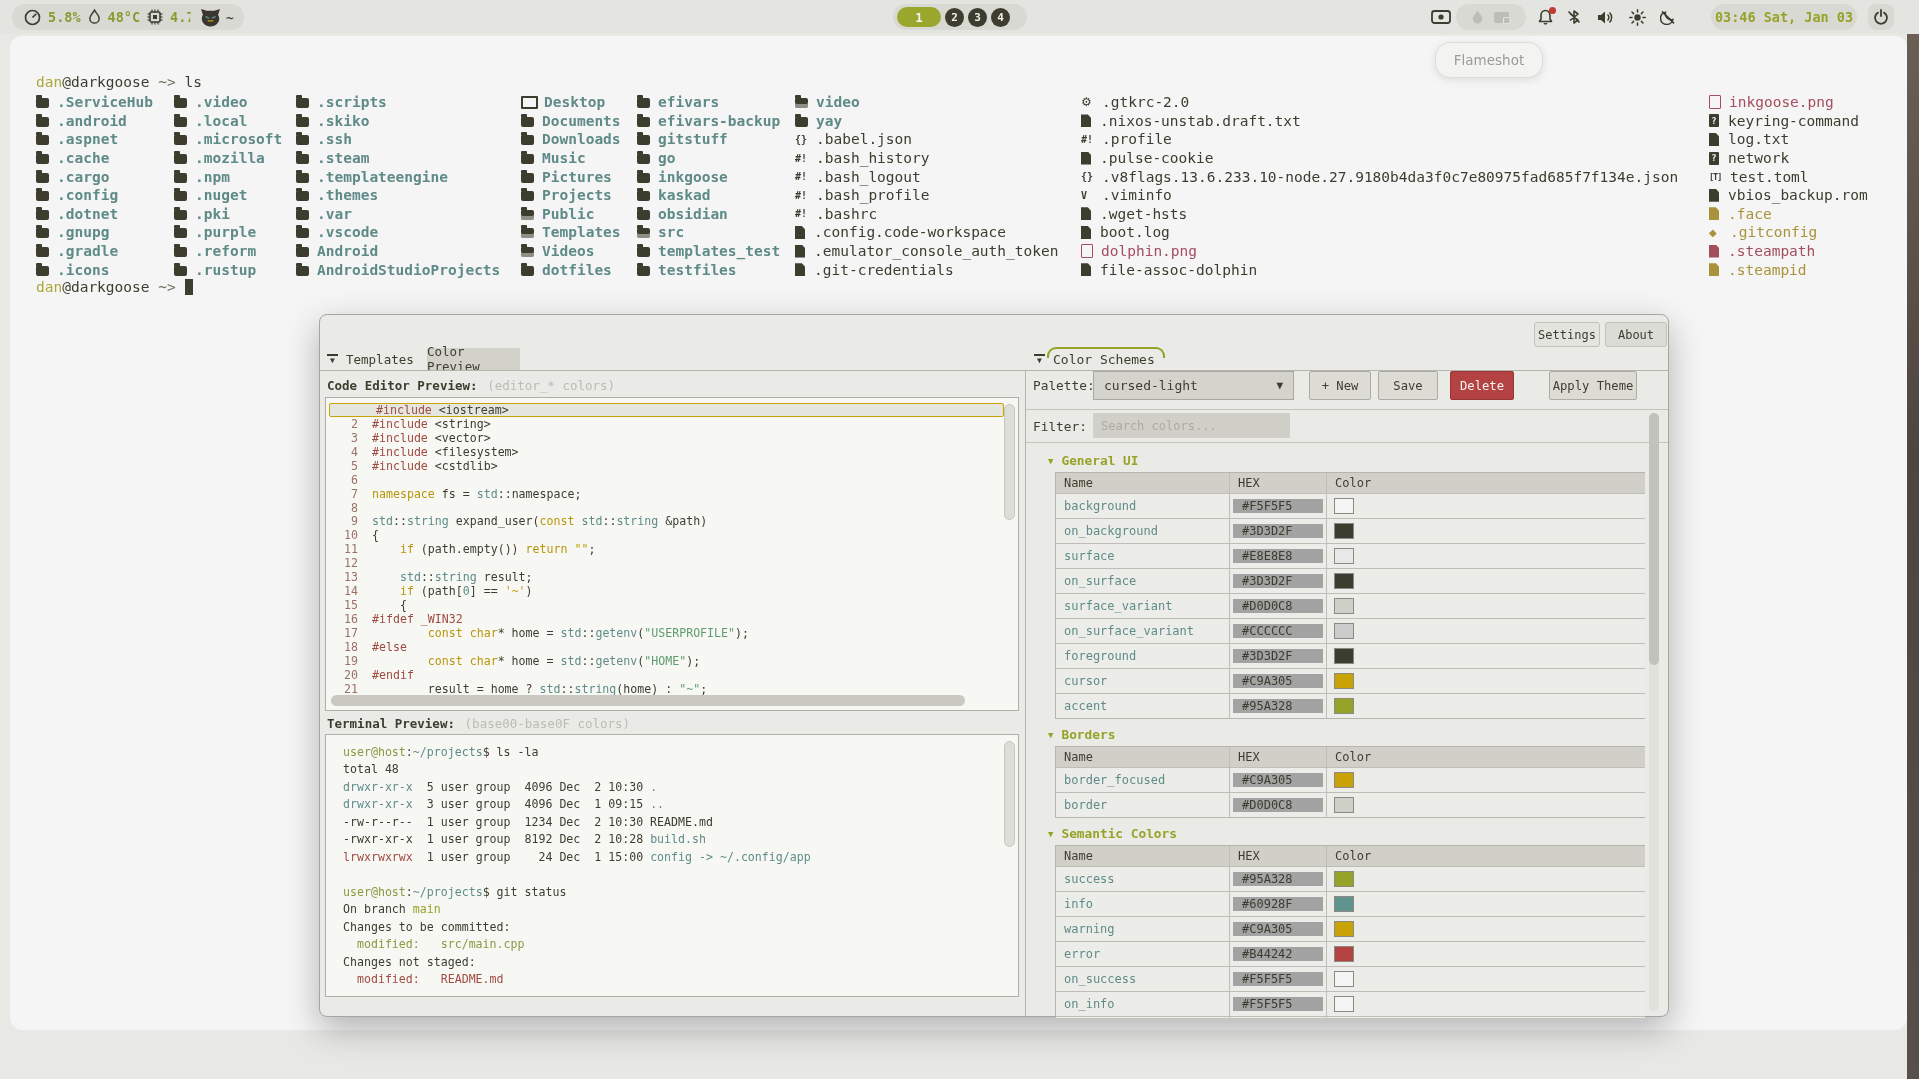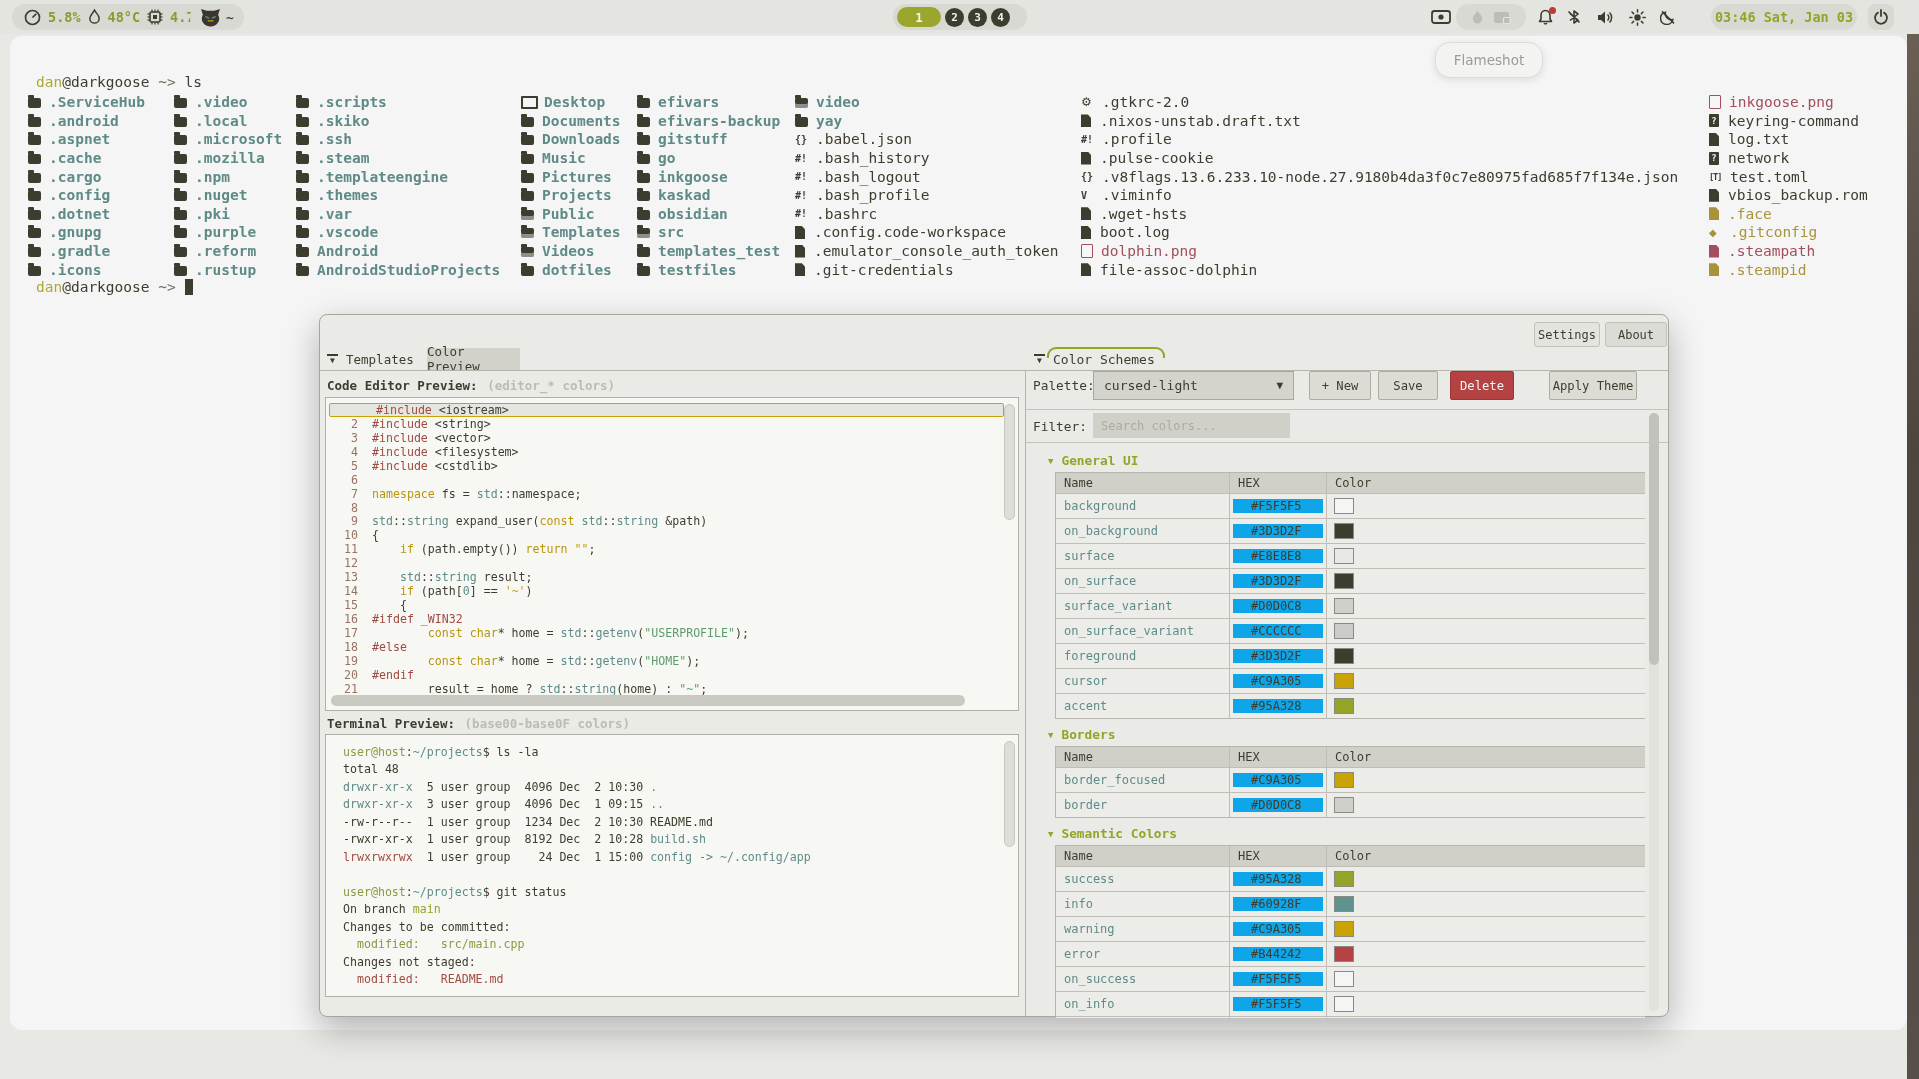--- a/index.html
+++ b/index.html
@@ -81,21 +81,21 @@
   #btn-about{background:#DCDCD6;}
   #tabrow-border{position:absolute;left:0;top:55px;width:100%;height:1px;background:#B4B4AC;}
   .collapse-icon{display:inline-block;width:11px;margin-right:8px;}
   .collapse-icon i{display:block;height:2px;background:#3D3D2F;margin-bottom:1px;}
   .collapse-icon b{display:block;color:#3D3D2F;font-size:8px;line-height:8px;text-align:center;}
   .tab-label{font-size:12.5px;color:#3D3D2F;}
   #tab-colorpreview{position:absolute;left:100px;top:0;width:93px;height:22px;background:#D2D2CA;
      display:flex;align-items:center;justify-content:center;}
   #left-tabrow{position:absolute;left:7px;top:33px;height:22px;display:flex;align-items:center;width:690px;}
   .sec-label{font-size:12.5px;font-weight:bold;color:#3D3D2F;}
-  .sec-hint{font-size:12.5px;color:#BCBCB4;font-weight:bold;}
+  .sec-hint{font-size:12.5px;color:#BCBCB4;}
   .prev-box{position:absolute;background:#F7F7F4;border:1px solid #B0B0A8;box-sizing:border-box;}
 
   
   #code-box{left:5px;top:82px;width:694px;height:314px;overflow:hidden;}
   .code-line{height:13.95px;display:flex;align-items:center;font-size:11.6px;white-space:pre;position:relative;}
   .code-line .ln{width:32px;text-align:right;padding-right:14px;color:#9A7265;flex:none;}
   .code-line .lc{white-space:pre;}
   .code-line.hl{background:#E6E6E0;border:1px solid #C9A305;border-radius:2px;margin:0 14px 0 3px;box-sizing:border-box;}
   .sg-txt{color:#3D3D2F;} .sg-pre{color:#9E4C42;} .sg-kw{color:#B8960B;}
   .sg-type{color:#5F8C89;} .sg-str{color:#5E9C6E;} .sg-chr{color:#C2A20A;} .sg-num{color:#5F8C89;}
@@ -132,22 +132,22 @@
   .crow{display:grid;grid-template-columns:173px 97px 321px;border-top:1px solid #BEBEB6;}
   .crow:first-child{border-top:none;}
   .chead{background:#D0D0C8;}
   .chead .ccell{color:#3D3D2F;font-size:12px;height:20px;}
   .ccell{display:flex;align-items:center;padding-left:8px;height:24px;border-left:1px solid #BEBEB6;
      font-size:12px;box-sizing:border-box;background:#ECECE8;}
   .ccell:first-child{border-left:none;}
   .chead .ccell{background:#D0D0C8;}
   .cname{color:#5F8C89;}
   .chex{padding:0 3px;}
-  .chex .hexbox{background:#0ea5e9;width:100%;height:14px;display:flex;align-items:center;
-     padding-left:18px;color:#3D3D2F;box-sizing:border-box;}
+  .chex .hexbox{background:#a3a3a3;width:100%;height:14px;display:flex;align-items:center;
+     padding-left:9px;color:#3D3D2F;box-sizing:border-box;}
   .swatch{width:20px;height:16px;border:1px solid #8A8A82;box-sizing:border-box;margin-left:-1px;}
   #right-scroll-track{position:absolute;left:1329px;top:98px;width:10px;height:598px;background:#E2E2DC;border-radius:5px;}
   #right-scroll-thumb{position:absolute;left:1329px;top:98px;width:10px;height:252px;background:#C2C2BA;border-radius:5px;}
 </style>
 </head>
 <body>
 
 <div id="wall-right"></div>
 
 <div id="topbar">
@@ -283,21 +283,21 @@
         <line x1="8" y1="1" x2="8" y2="7" stroke="#3D3D2F" stroke-width="1.8" stroke-linecap="round"></line>
       </svg>
   </div>
 </div>
 
 <div id="terminal">
   <div id="prompt1">
     <span class="p-user">dan</span><span class="p-host">@darkgoose</span><span class="p-sym"> ~&gt; </span><span>ls</span>
   </div>
   <div id="ls-grid">
-      <div class="ls-col" style="left: 18px;">
+      <div class="ls-col" style="left: 26px;">
         <div class="ls-entry t-dir"><span class="ic ic-folder"></span><span class="nm">.ServiceHub</span></div>
         <div class="ls-entry t-dir"><span class="ic ic-folder"></span><span class="nm">.android</span></div>
         <div class="ls-entry t-dir"><span class="ic ic-folder"></span><span class="nm">.aspnet</span></div>
         <div class="ls-entry t-dir"><span class="ic ic-folder"></span><span class="nm">.cache</span></div>
         <div class="ls-entry t-dir"><span class="ic ic-folder"></span><span class="nm">.cargo</span></div>
         <div class="ls-entry t-dir"><span class="ic ic-folder"></span><span class="nm">.config</span></div>
         <div class="ls-entry t-dir"><span class="ic ic-folder"></span><span class="nm">.dotnet</span></div>
         <div class="ls-entry t-dir"><span class="ic ic-folder"></span><span class="nm">.gnupg</span></div>
         <div class="ls-entry t-dir"><span class="ic ic-folder"></span><span class="nm">.gradle</span></div>
         <div class="ls-entry t-dir"><span class="ic ic-folder"></span><span class="nm">.icons</span></div>

